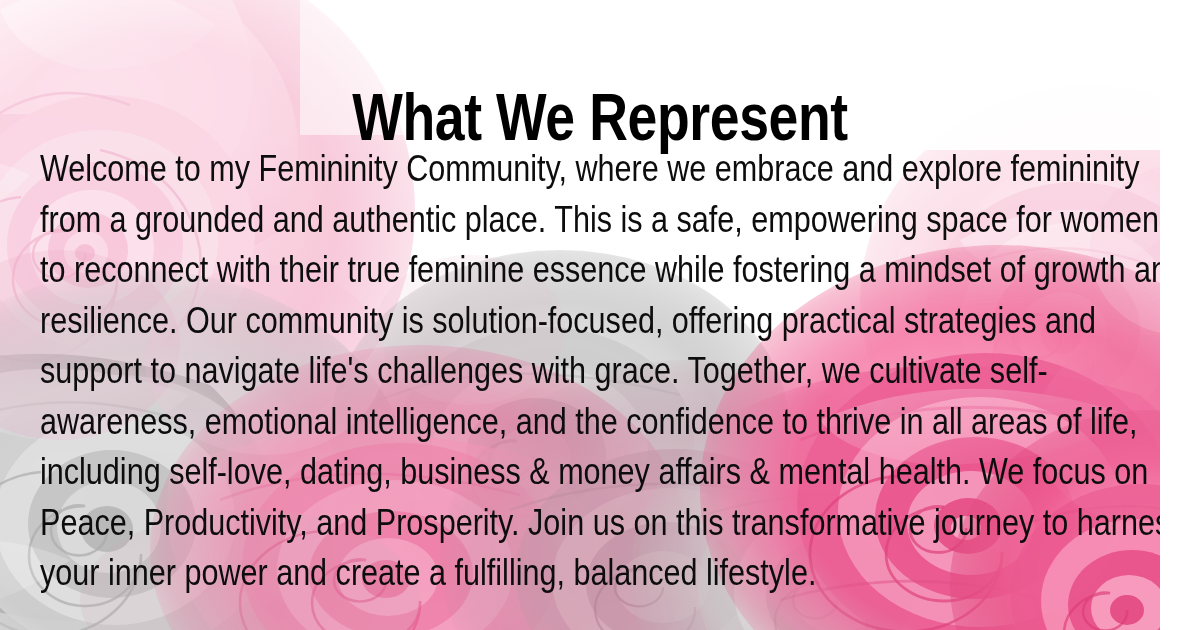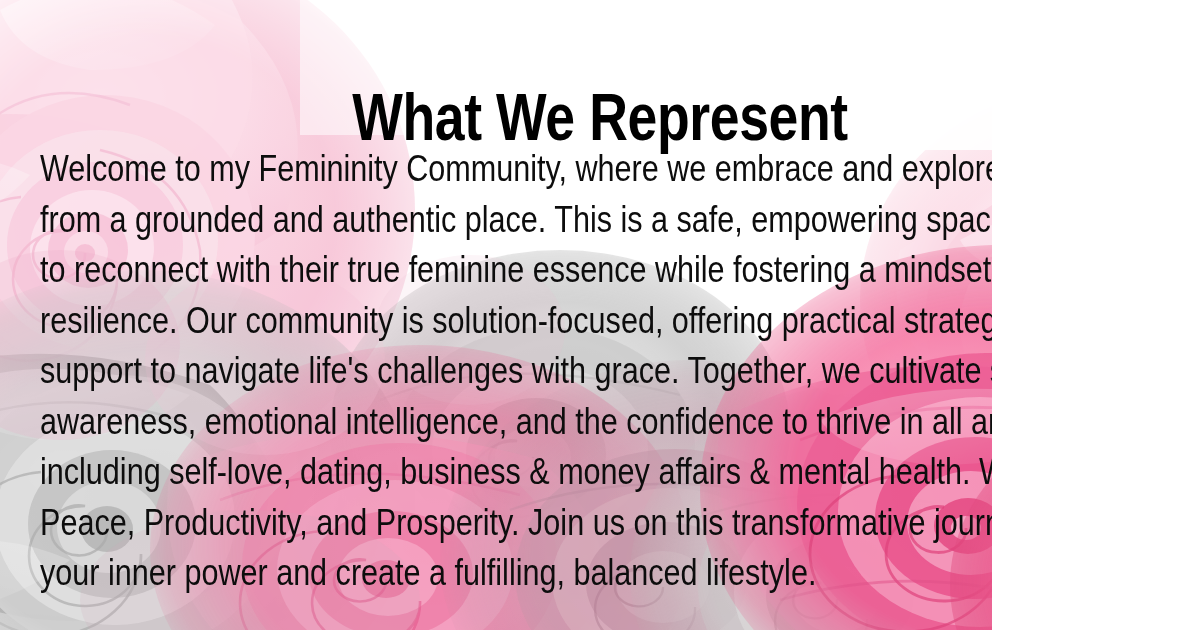--- a/index.html
+++ b/index.html
@@ -3,21 +3,21 @@
 <meta charset="utf-8">
 <title>What We Represent</title>
 <style>
   html, body {
     margin: 0;
     padding: 0;
     background: #ffffff;
   }
   #canvas {
     position: relative;
-    width: 992px;
+    width: 1160px;
     height: 630px;
     overflow: hidden;
     background: #0ea5e9;
     font-family: "Liberation Sans", sans-serif;
   }
   #rose-bg {
     position: absolute;
     inset: 0;
     width: 1200px;
     height: 630px;

